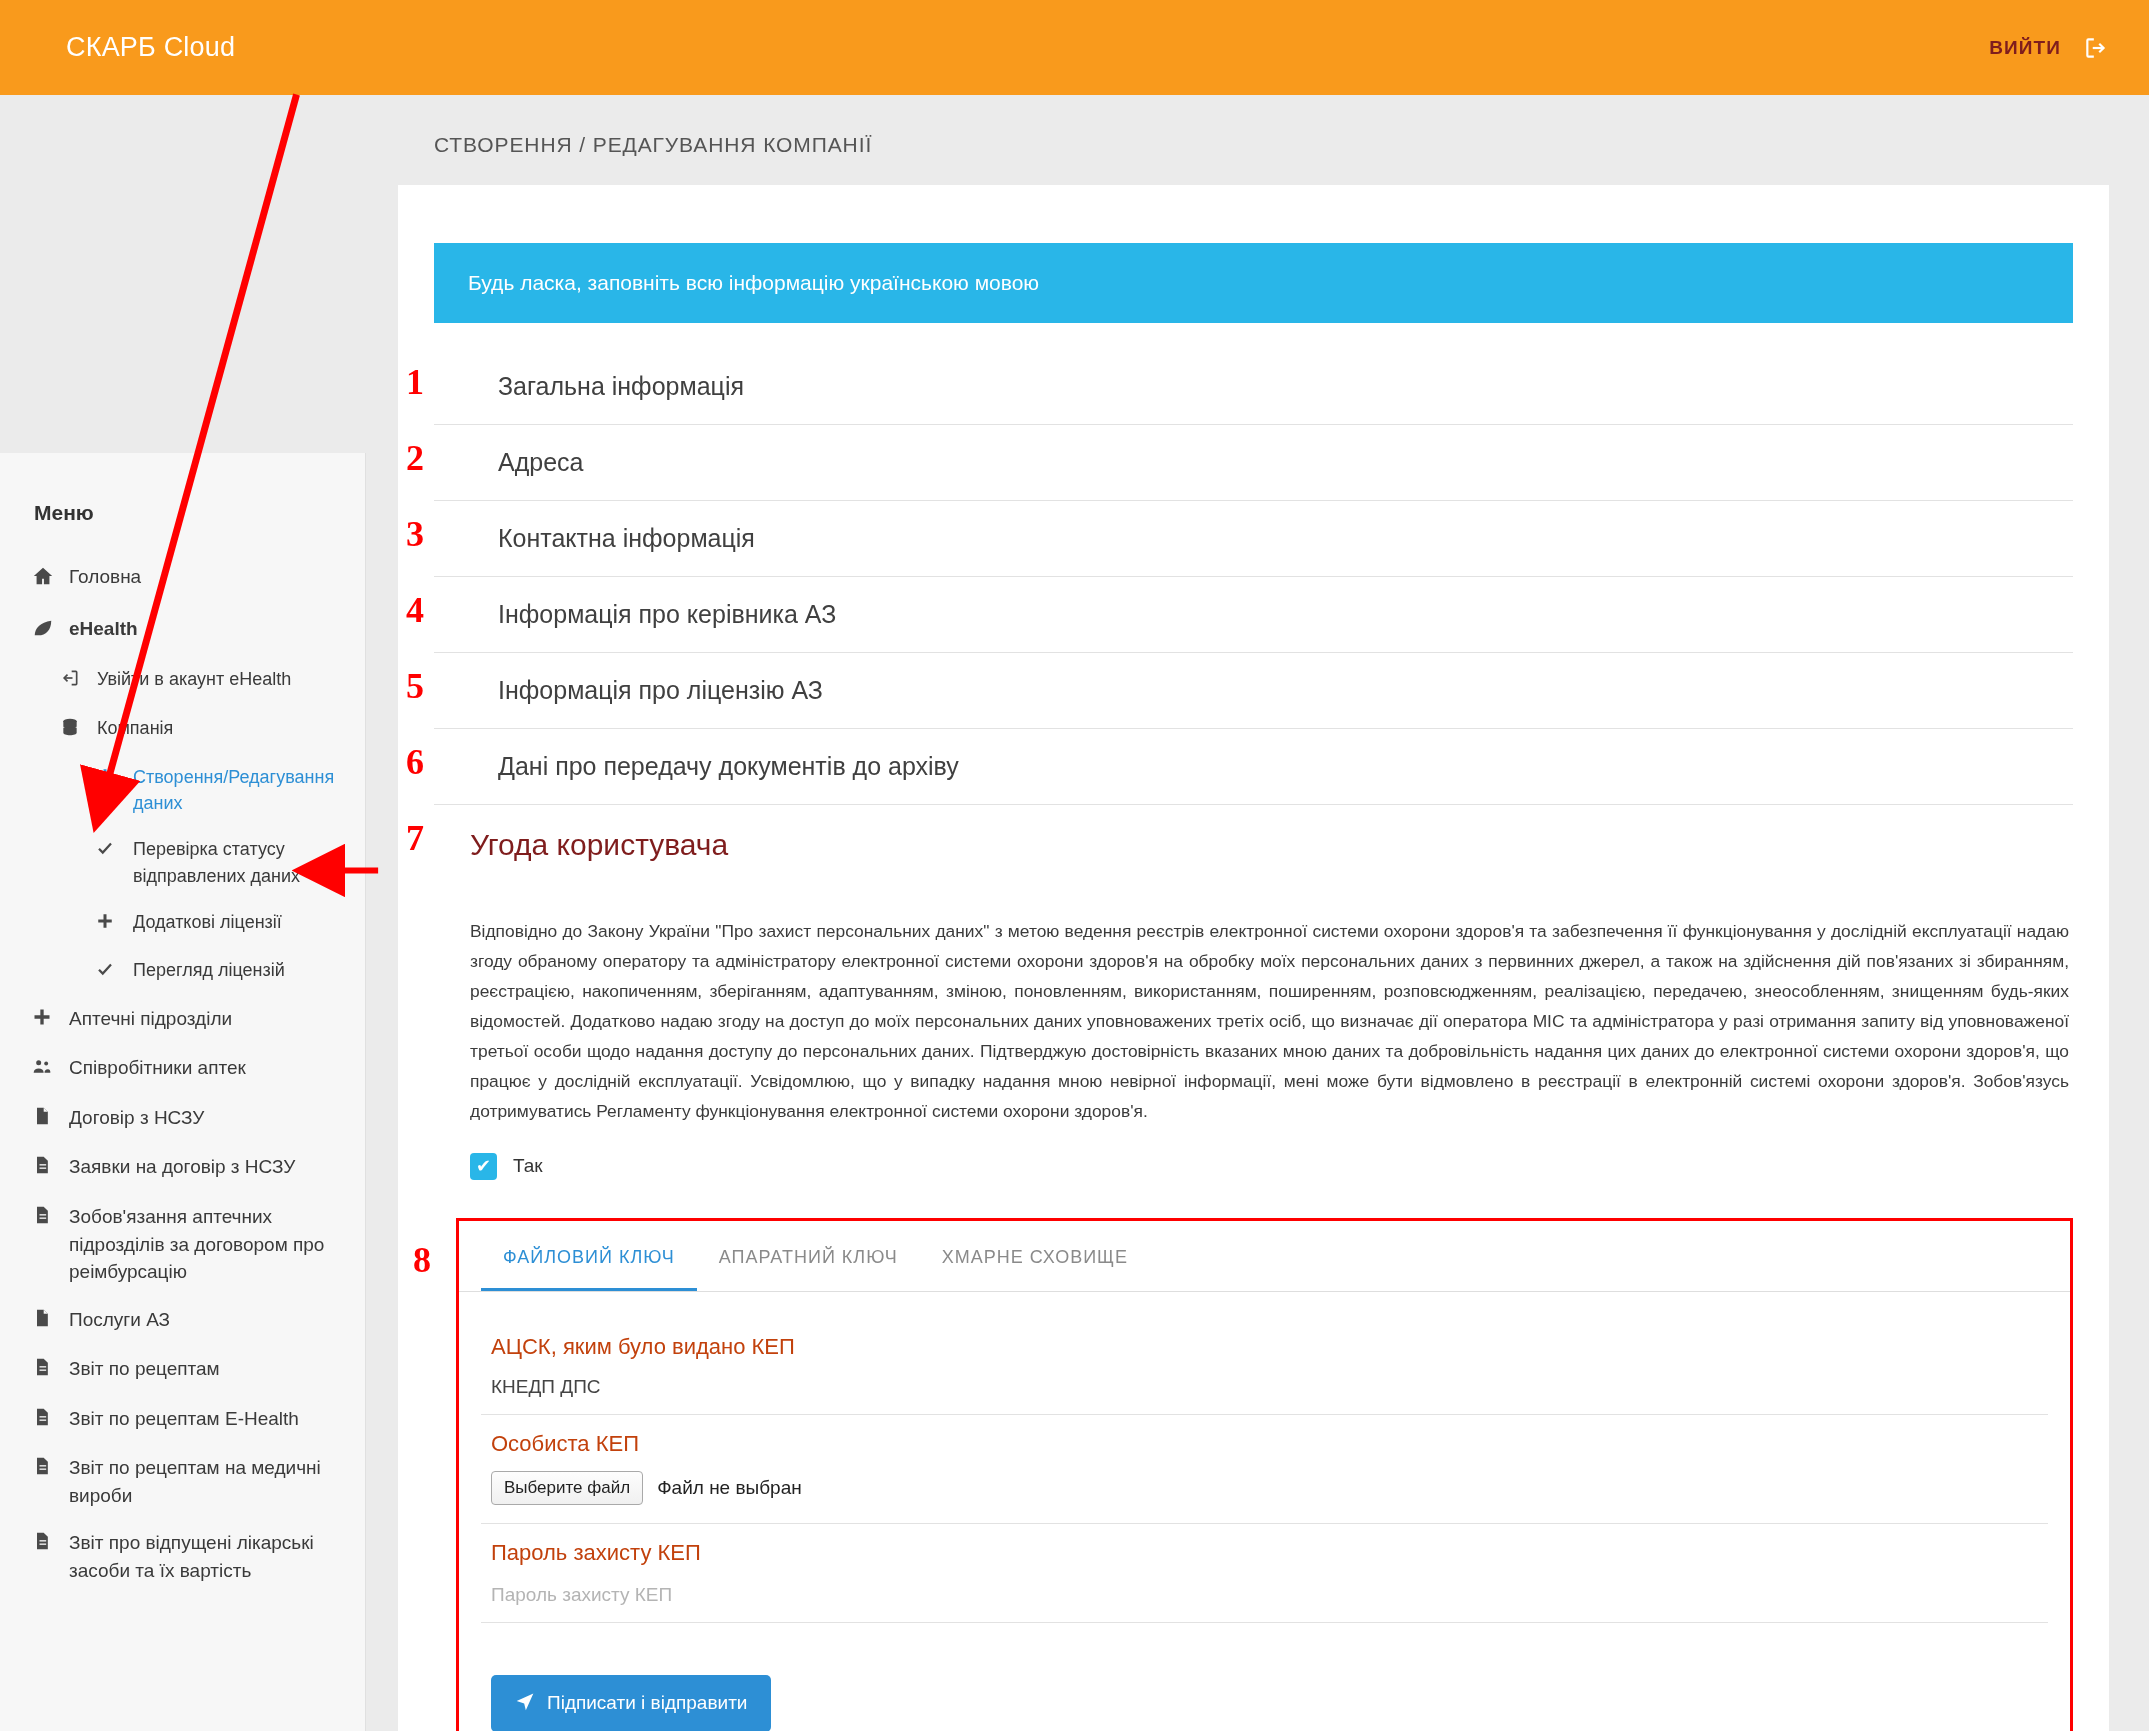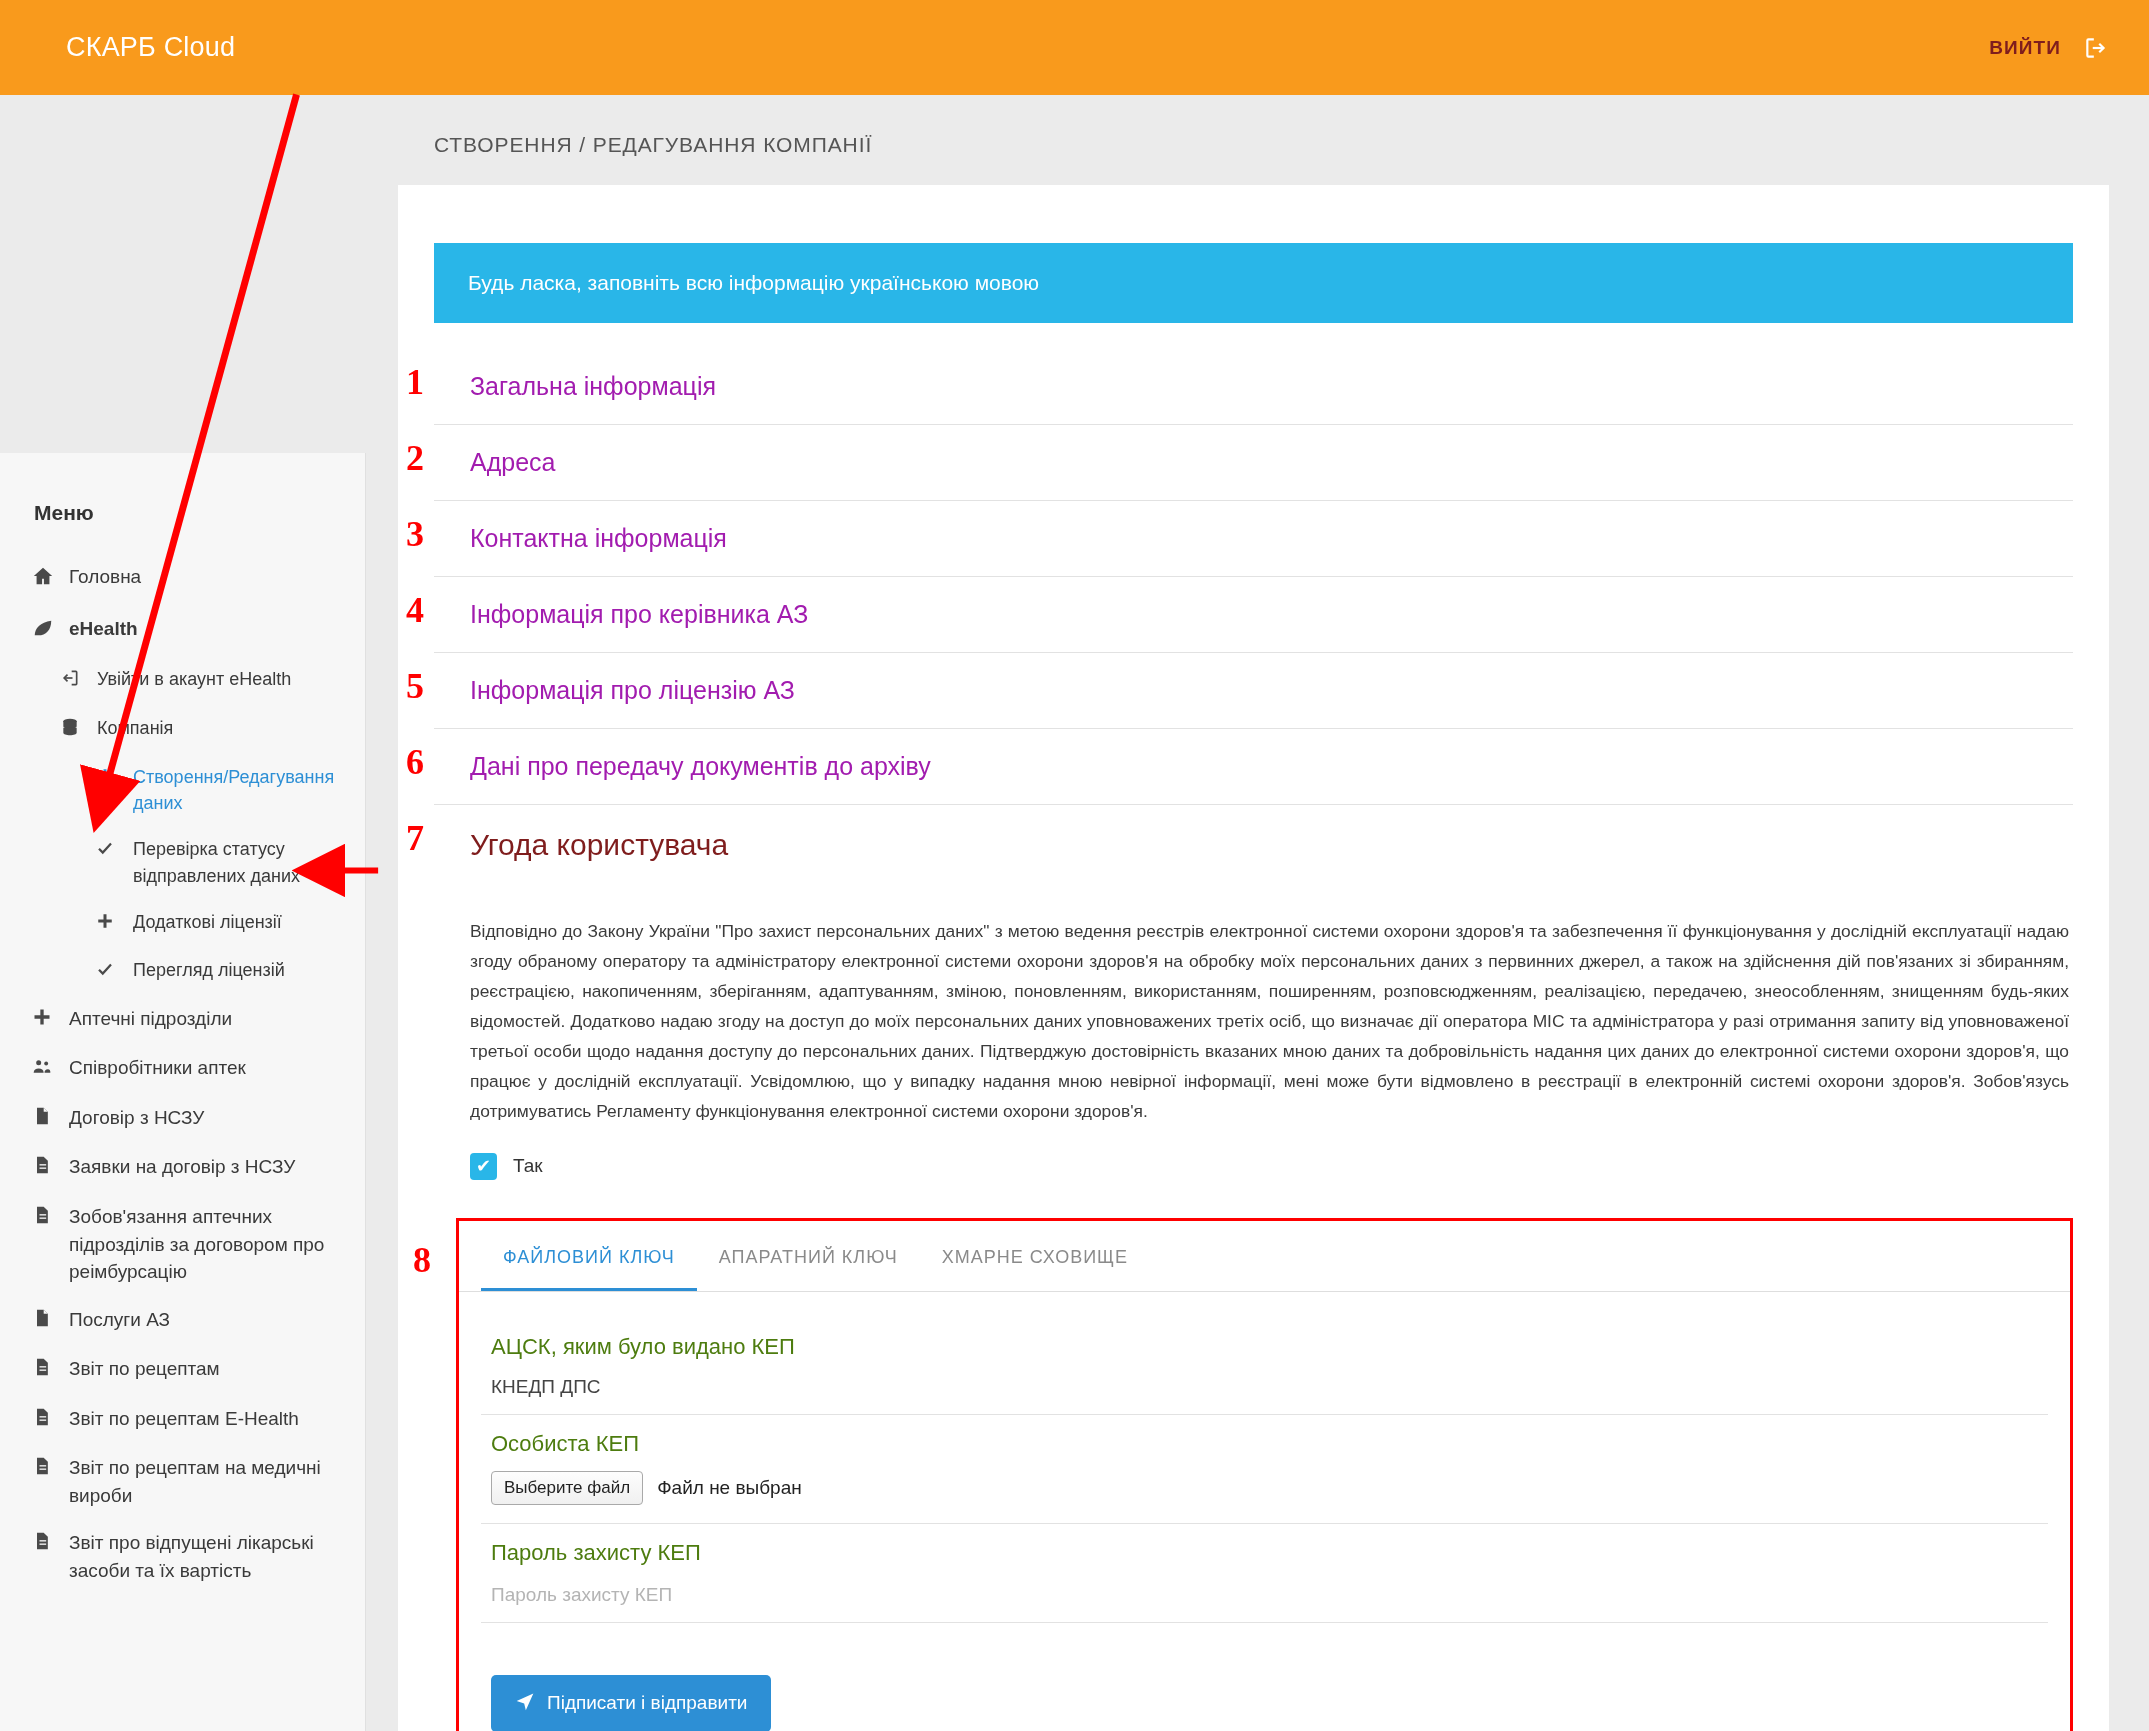--- a/index.html
+++ b/index.html
@@ -104,23 +104,24 @@
     margin: 28px 0 26px 0;
   }
 
   .acc-row {
     position: relative;
     border-bottom: 1px solid #e2e2e2;
     padding: 23px 4px 23px 36px;
   }
   .acc-row:first-of-type { border-top: none; }
   .acc-link {
-    color: #a21caf;
+    color: #404040;
     font-size: 25px;
     cursor: pointer;
+    margin-left: 28px;
   }
   .acc-plain { color: #7f1d1d; font-size: 30px; }
   .step-num {
     position: absolute;
     left: -28px;
     top: 12px;
     color: #ff0000;
     font-size: 36px;
     font-weight: bold;
     font-family: "Liberation Serif", serif;
@@ -168,21 +169,21 @@
     color: #8a8a8a;
     cursor: pointer;
   }
   .tab.active {
     color: #2d8fd5;
     border-bottom: 3px solid #2d8fd5;
   }
   .key-body { padding: 26px 22px 34px 22px; }
   .field-label {
     font-size: 22px;
-    color: #4d7c0f;
+    color: #c2410c;
     padding: 16px 10px 12px 10px;
   }
   .field-value {
     font-size: 19px;
     color: #444;
     padding: 4px 10px 16px 10px;
     border-bottom: 1px solid #e2e2e2;
   }
   .file-row {
     display: flex;

